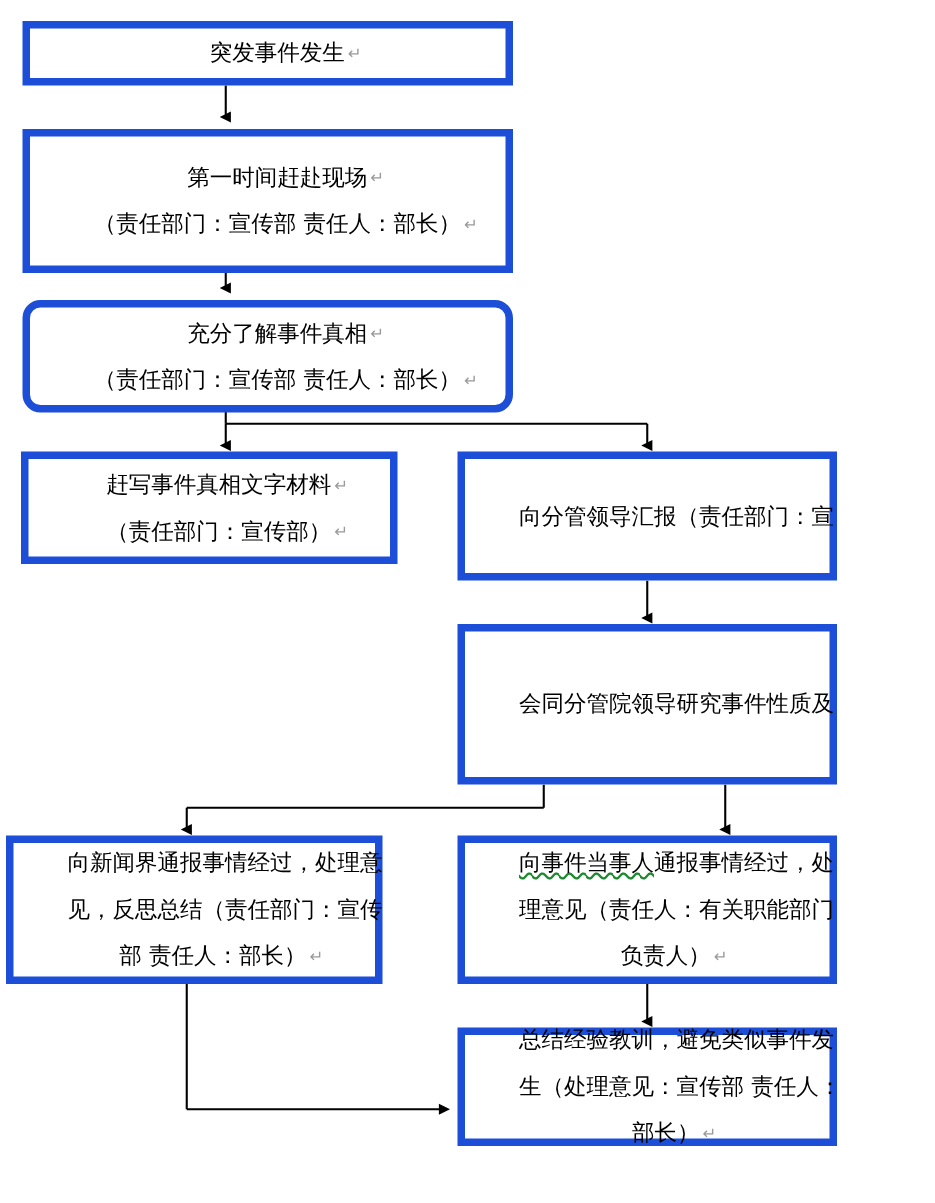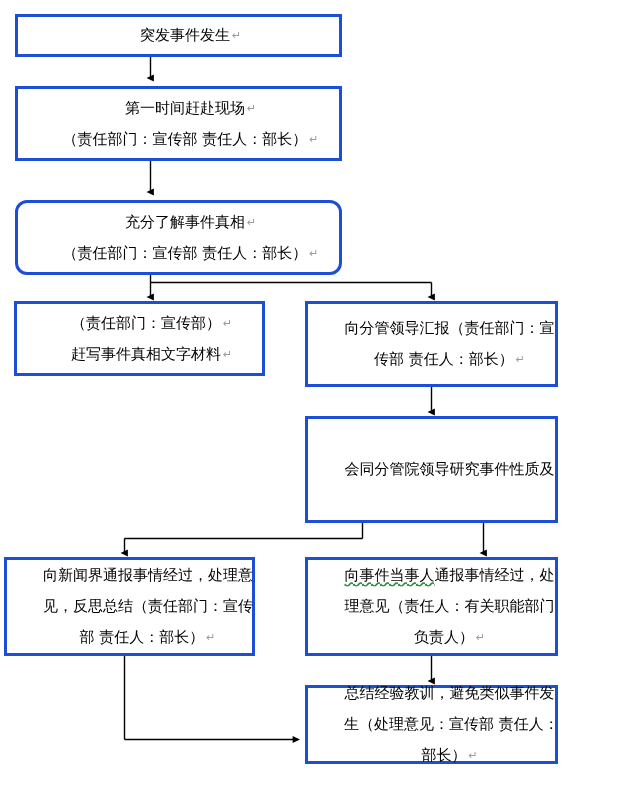--- a/index.html
+++ b/index.html
@@ -22,21 +22,21 @@
     position: absolute;
     left: 0;
     top: 0;
     width: 623px;
     height: 802px;
     pointer-events: none;
   }
   .node {
     position: absolute;
     box-sizing: border-box;
-    border: 3px solid #1d4ed8;
+    border: 5px solid #1d4ed8;
     background: #ffffff;
     display: flex;
     flex-direction: column;
     justify-content: center;
     padding-left: 24px;
   }
   .node .line {
     font-size: 15px;
     line-height: 31px;
     color: #000000;
@@ -101,53 +101,50 @@
       <line x1="431.5" y1="656" x2="431.5" y2="681" marker-end="url(#arrow)"></line>
     </g>
   </svg>
 
   <div class="node centered" style="left:15px; top:14px; width:327px; height:43px;">
     <div class="line">
       <span>突发事件发生</span><span class="pilcrow">↵</span>
     </div>
   </div>
 
-  <div class="node centered" style="left:15px; top:86px; width:327px; height:75px;">
+  <div class="node centered" style="left:15px; top:86px; width:327px; height:96px;">
     <div class="line">
       <span>第一时间赶赴现场</span><span class="pilcrow">↵</span>
     </div>
     <div class="line">
       <span>（责任部门：宣传部 责任人：部长）</span><span class="pilcrow">↵</span>
     </div>
   </div>
 
   <div class="node centered" style="left:15px; top:200px; width:327px; height:75px;border-radius:12px;">
     <div class="line">
       <span>充分了解事件真相</span><span class="pilcrow">↵</span>
     </div>
     <div class="line">
       <span>（责任部门：宣传部 责任人：部长）</span><span class="pilcrow">↵</span>
     </div>
   </div>
 
   <div class="node centered" style="left:14px; top:301px; width:251px; height:75px;">
     <div class="line">
-      <span>（责任部门：宣传部）</span><span class="pilcrow">↵</span>
+      <span>赶写事件真相文字材料</span><span class="pilcrow">↵</span>
     </div>
     <div class="line">
-      <span>赶写事件真相文字材料</span><span class="pilcrow">↵</span>
+      <span>（责任部门：宣传部）</span><span class="pilcrow">↵</span>
     </div>
   </div>
 
   <div class="node padleft" style="left:305px; top:301px; width:253px; height:86px;">
     <div class="line">
       <span>向分管领导汇报（责任部门：宣</span>
-    </div>
-    <div class="line">
-      <span>传部 责任人：部长）</span><span class="pilcrow">↵</span>
     </div>
   </div>
 
   <div class="node padleft" style="left:305px; top:416px; width:253px; height:107px;">
     <div class="line">
       <span>会同分管院领导研究事件性质及</span>
     </div>
   </div>
 
   <div class="node padleft" style="left:4px; top:557px; width:251px; height:99px;">

